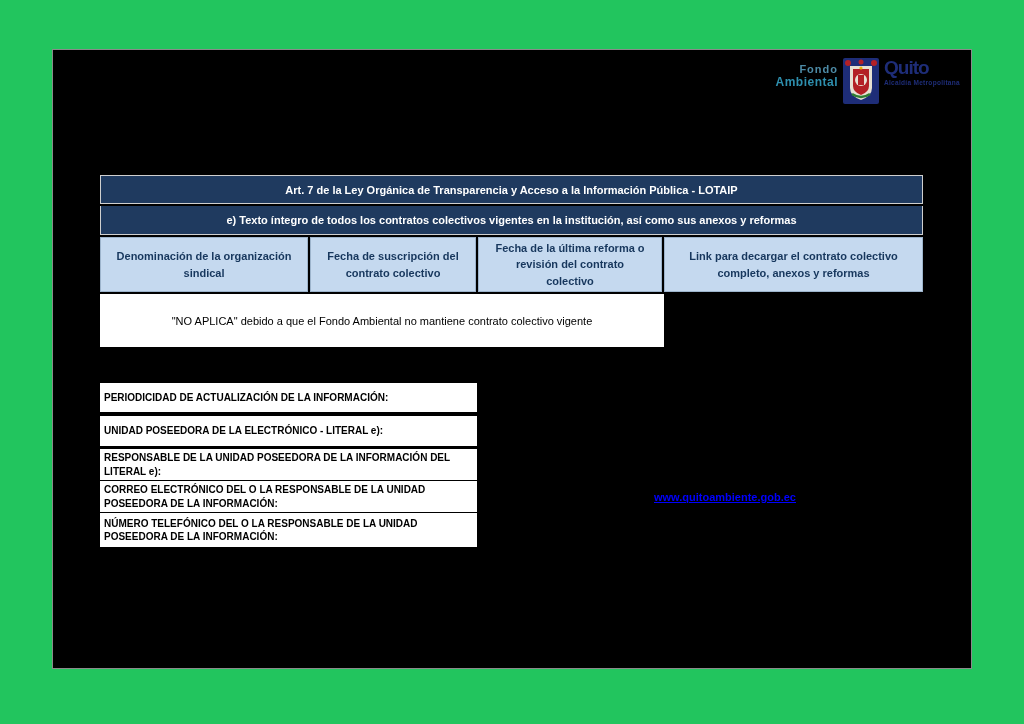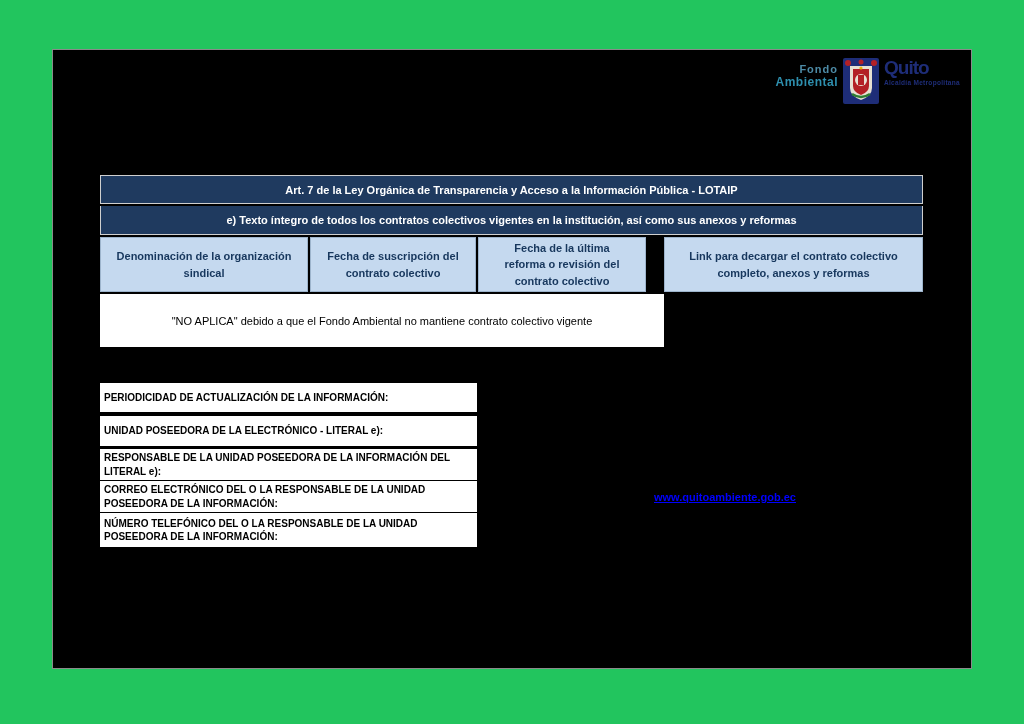--- a/index.html
+++ b/index.html
@@ -81,21 +81,21 @@
     font-weight: bold;
     font-size: 11px;
     text-align: center;
     line-height: 1.5;
     display: flex; align-items: center; justify-content: center;
     padding: 0 14px;
     border: 1px solid #9db4cc;
   }
   .c1 { left: 47px;  width: 208px; }
   .c2 { left: 257px; width: 166px; }
-  .c3 { left: 425px; width: 168px; }
+  .c3 { left: 425px; width: 184px; }
   .c4 { left: 611px; width: 259px; }
 
   .no-data {
     left: 47px; top: 244px;
     width: 564px; height: 53px;
     background: #ffffff;
     color: #000000;
     font-size: 11px;
     text-align: center;
   }

